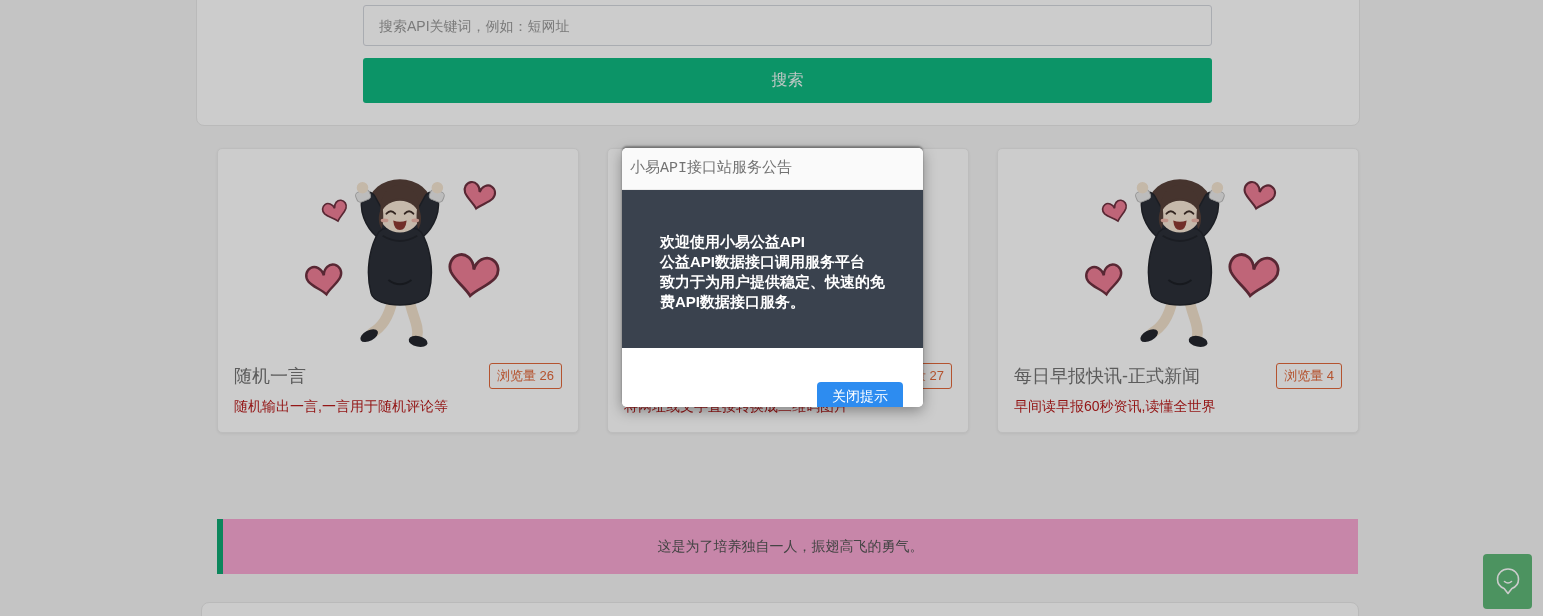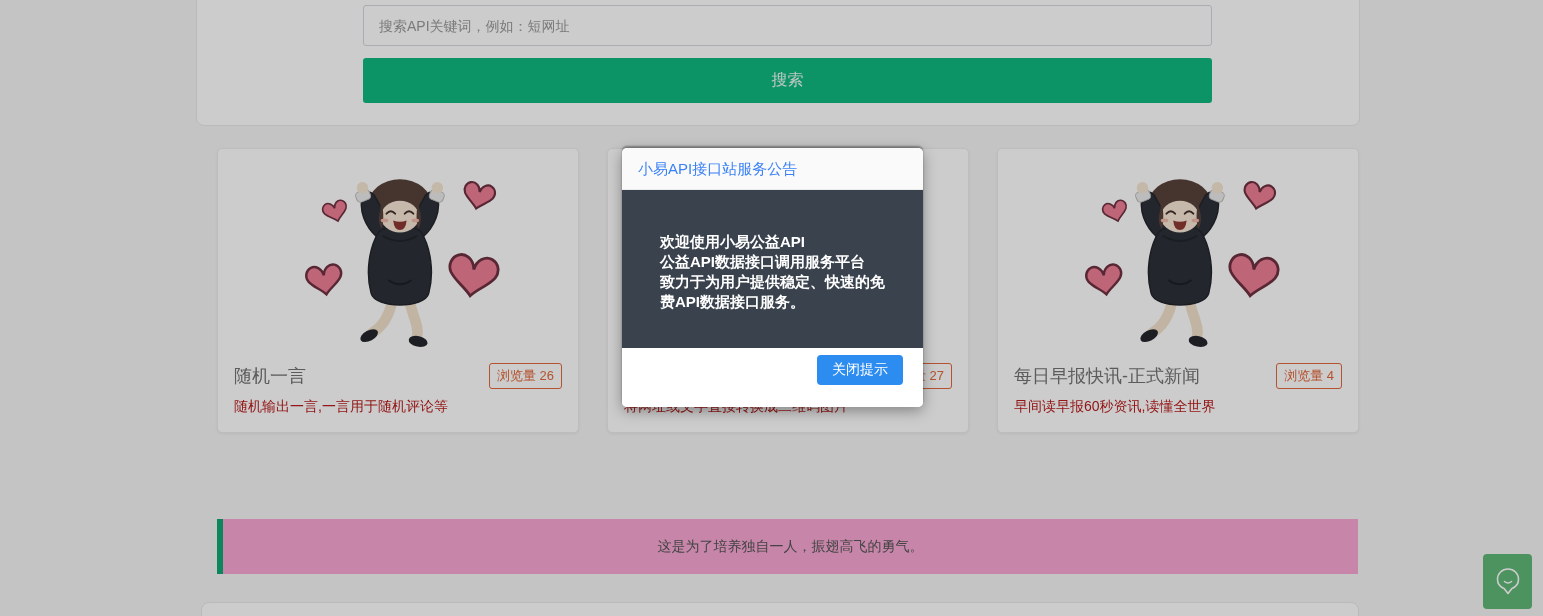--- a/index.html
+++ b/index.html
@@ -63,30 +63,30 @@
   }
   
   .mask{position:absolute;inset:0;background:rgba(0,0,0,.2);z-index:10;}
   .modal{
     position:absolute;left:622px;top:148px;width:301px;z-index:20;
     border-radius:5px;overflow:hidden;box-shadow:0 -2px 2px rgba(0,0,0,.35),0 4px 14px rgba(0,0,0,.35);
     background:#fff;
   }
   .modal-header{
     height:42px;background:#fafafa;border-bottom:1px solid #ebebeb;
-    line-height:42px;padding-left:16px;font-size:15px;color:#3b82f6;
+    line-height:42px;padding-left:8px;font-size:15px;color:#737373;font-family:Liberation Mono, monospace;
   }
   .modal-body{
     height:158px;background:#3a424e;color:#ffffff;
     padding:42px 37px 0 38px;font-size:15px;font-weight:bold;
     line-height:20px;white-space:pre-line;
   }
   .modal-footer{height:59px;background:#ffffff;position:relative;}
   .modal-close-btn{
-    position:absolute;right:20px;top:7px;height:30px;padding:0 15px;
+    position:absolute;right:20px;top:34px;height:30px;padding:0 15px;
     background:#2d8cf0;border:none;border-radius:4px;color:#fff;
     font-size:14px;cursor:pointer;font-family:inherit;
   }
 </style>
 </head>
 <body>
 
 <div class="stage">
 
   <section class="search-panel">

